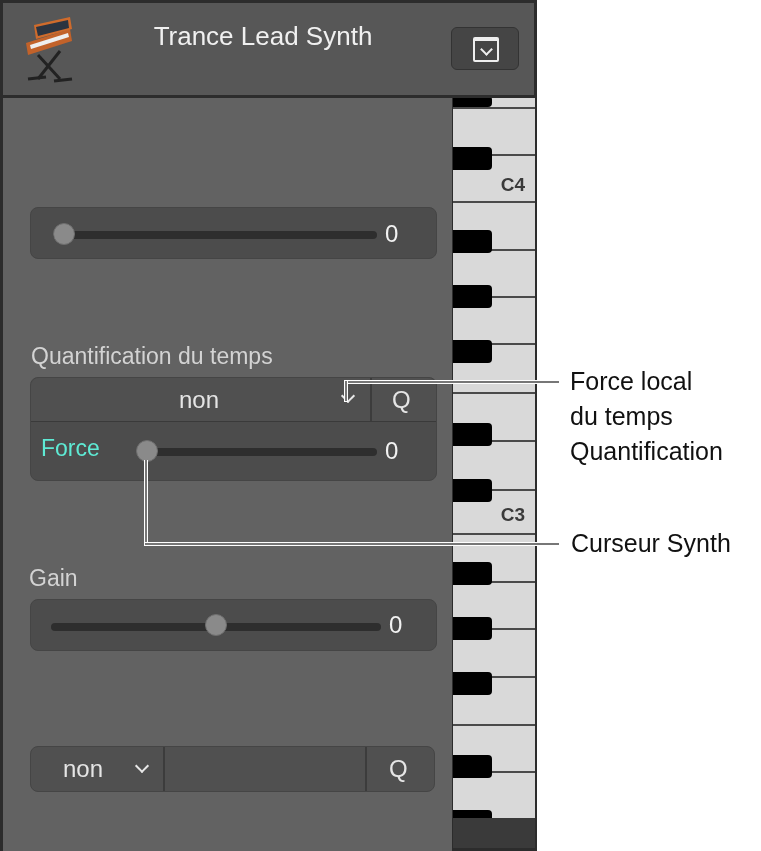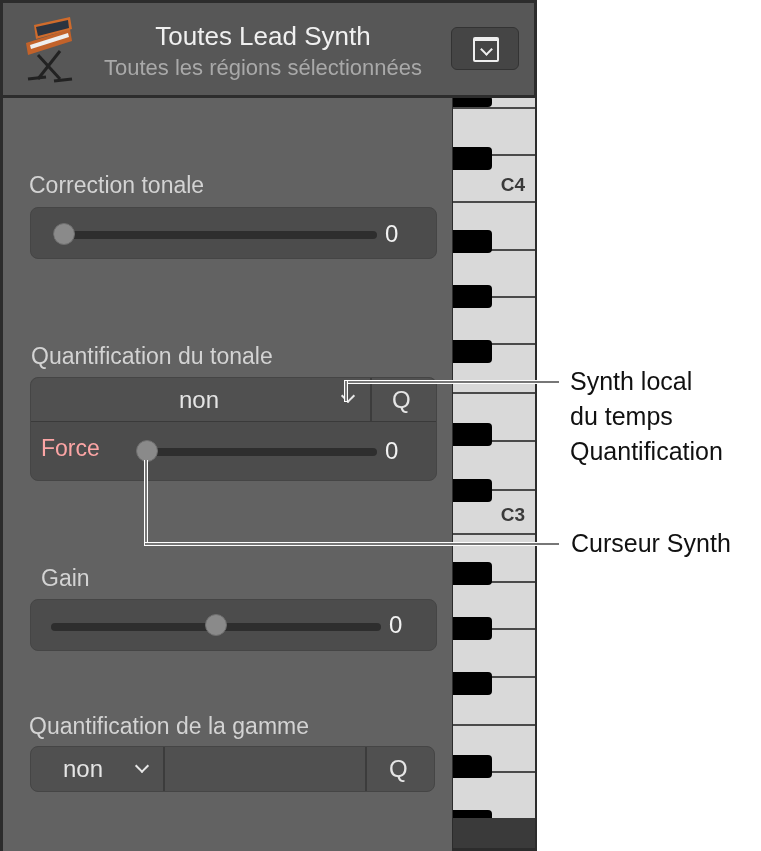--- a/index.html
+++ b/index.html
@@ -40,62 +40,59 @@
     <svg class="synth-icon" viewBox="0 0 60 70">
       <polygon points="6,28 50,14 52,26 8,40" fill="#c2622a"></polygon>
       <polygon points="14,10 50,2 52,14 16,24" fill="#cf6b2c"></polygon>
       <polygon points="16,12 48,5 49,13 18,21" fill="#2c3440"></polygon>
       <polygon points="10,30 48,18 49,22 11,34" fill="#eeeeee"></polygon>
       <line x1="18" y1="40" x2="40" y2="64" stroke="#222" stroke-width="3"></line>
       <line x1="40" y1="36" x2="18" y2="64" stroke="#222" stroke-width="3"></line>
       <line x1="8" y1="64" x2="26" y2="62" stroke="#222" stroke-width="3"></line>
       <line x1="34" y1="66" x2="52" y2="64" stroke="#222" stroke-width="3"></line>
     </svg>
-    <div class="title">Toutes Lead Synth</div>
-    <div class="subtitle">Toutes les régions sélectionnées</div>
+    <div class="title">Trance Lead Synth</div>
     <div class="hdr-btn">
       <div class="glyph"></div>
     </div>
   </div>
 
   <div class="body">
 
-    <div class="label" style="left:26px; top:74px;">Correction tonale</div>
     <div class="box" style="left:27px; top:109px; width:407px; height:52px;">
       <div class="track" style="left:22px; top:23px; width:324px;"></div>
       <div class="knob" style="left:22px; top:15px;"></div>
       <div class="val" style="left:354px; top:12px;">0</div>
     </div>
 
-    <div class="label" style="left:28px; top:245px;">Quantification du tonale</div>
+    <div class="label" style="left:28px; top:245px;">Quantification du temps</div>
     <div class="box" style="left:27px; top:279px; width:407px; height:104px;">
       <div style="position:absolute; left:0; top:0; width:405px; height:43px; background:#505050; border-bottom:1px solid #3a3a3a; border-radius:8px 8px 0 0;">
         <div class="seg" style="left:0; width:340px;">
           <span class="seg-text" style="left:148px;">non</span>
           <span class="chev" style="left:312px; top:13px;"></span>
         </div>
         <div class="divider-v" style="left:339px;"></div>
         <div class="seg" style="left:341px; width:64px;">
           <span class="seg-text" style="left:20px;">Q</span>
         </div>
       </div>
-      <div class="label" style="left:10px; top:57px; color:#fca5a5; font-size:23px;">Force</div>
+      <div class="label" style="left:10px; top:57px; color:#5eead4; font-size:23px;">Force</div>
       <div class="track" style="left:106px; top:70px; width:240px;"></div>
       <div class="knob" style="left:105px; top:62px;"></div>
       <div class="val" style="left:354px; top:59px;">0</div>
     </div>
 
-    <div class="label" style="left:38px; top:467px;">Gain</div>
+    <div class="label" style="left:26px; top:467px;">Gain</div>
     <div class="box" style="left:27px; top:501px; width:407px; height:52px;">
       <div class="track" style="left:20px; top:23px; width:330px;"></div>
       <div class="knob" style="left:174px; top:14px;"></div>
       <div class="val" style="left:358px; top:11px;">0</div>
     </div>
 
-    <div class="label" style="left:26px; top:615px;">Quantification de la gamme</div>
     <div class="box" style="left:27px; top:648px; width:405px; height:46px; background:#505050;">
       <div class="seg" style="left:0; width:132px;">
         <span class="seg-text" style="left:32px;">non</span>
         <span class="chev" style="left:106px; top:14px;"></span>
       </div>
       <div class="divider-v" style="left:132px;"></div>
       <div class="divider-v" style="left:334px;"></div>
       <div class="seg" style="left:336px; width:67px;">
         <span class="seg-text" style="left:22px;">Q</span>
       </div>
@@ -140,17 +137,17 @@
 <div class="line-in" style="left:345px; top:381px; width:214px; height:2px;"></div>
 <div class="line" style="left:344px; top:380px; width:4px; height:22px;"></div>
 <div class="line-in" style="left:345px; top:381px; width:2px; height:20px;"></div>
 
 <div class="line" style="left:144px; top:460px; width:4px; height:86px;"></div>
 <div class="line-in" style="left:145px; top:460px; width:2px; height:85px;"></div>
 <div class="line" style="left:144px; top:542px; width:415px; height:4px;"></div>
 <div class="line-in" style="left:145px; top:543px; width:414px; height:2px;"></div>
 
 <div class="callout" style="left:570px; top:364px;">
-  <div>Synth local</div>
+  <div>Force local</div>
   <div>du temps</div>
   <div>Quantification</div>
 </div>
 <div class="callout" style="left:571px; top:526px;">Curseur Synth</div>
 
 </body></html>

